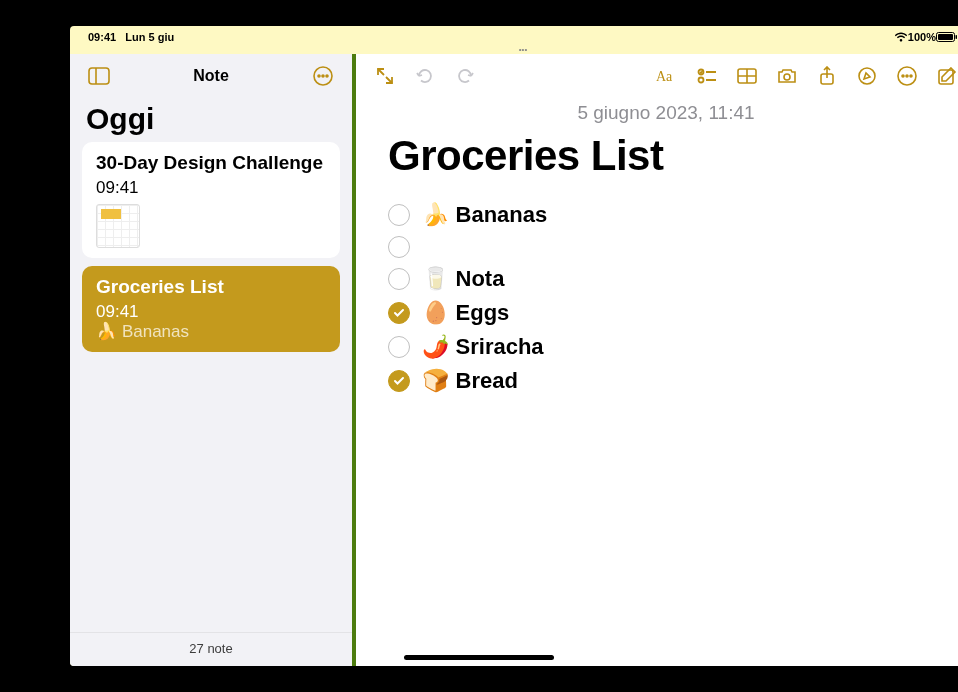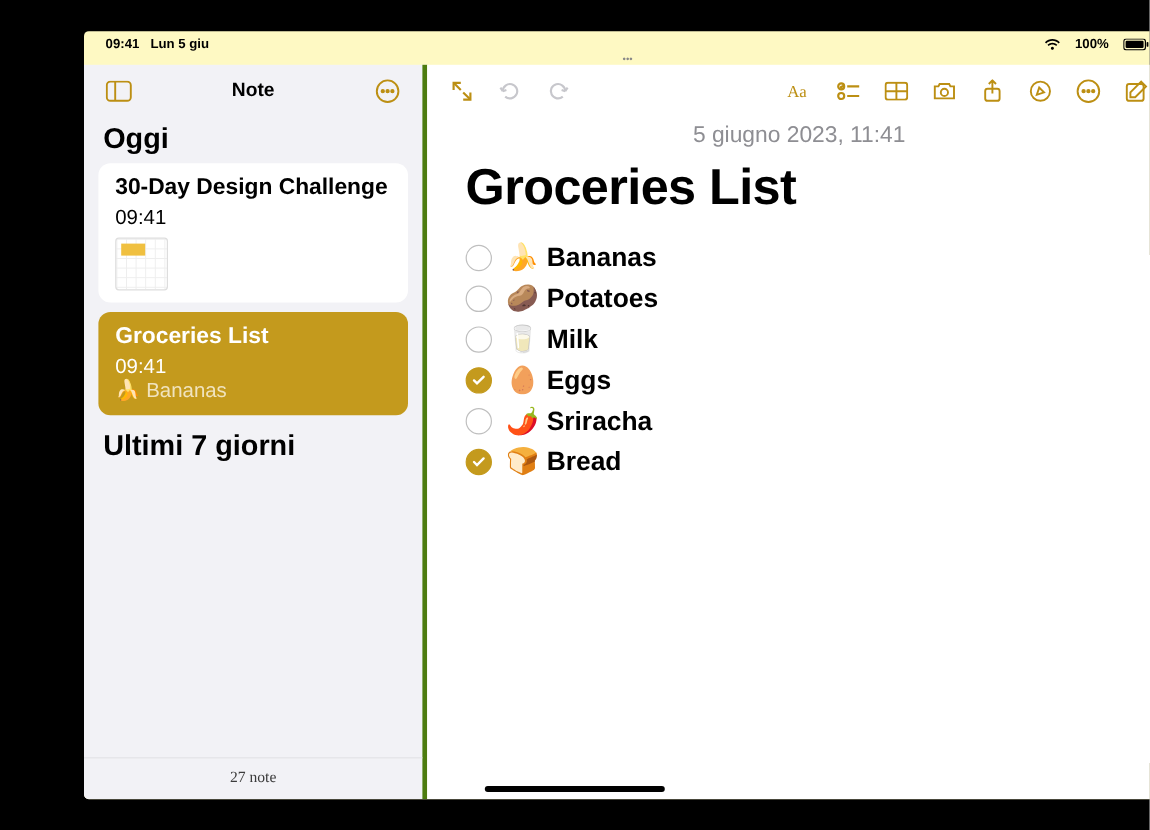--- a/index.html
+++ b/index.html
@@ -34,21 +34,21 @@
   .status-bar {
     height: 20px;
     display: flex;
     justify-content: space-between;
     align-items: center;
     padding: 2px 18px 0;
     font-size: 11px;
     font-weight: 600;
     color: #000;
   }
-  .status-right { display: flex; align-items: center; gap: 12px; }
+  .status-right { display: flex; align-items: center; gap: 0; }
   .wifi-icon, .battery-icon { display: inline-flex; align-items: center; }
   .dots { text-align:center; color:#888; font-size:8px; line-height:1; }
 
   .app {
     flex: 1;
     display: flex;
     min-height: 0;
   }
 
   
@@ -74,21 +74,21 @@
     width: 30px; height: 30px;
     display:flex; align-items:center; justify-content:center;
     color: #bc8f13;
     cursor: pointer;
   }
   .sidebar-body {
     flex:1;
     overflow: hidden;
   }
   .section-header {
-    font-size: 24px;
+    font-size: 30px;
     font-weight: 700;
     padding: 4px 16px 6px;
   }
   .note-card {
     background:#fff;
     margin: 0 12px 8px;
     border-radius: 10px;
     padding: 10px 14px;
   }
   .note-card.selected {
@@ -109,21 +109,20 @@
   .thumb::after{
     content:""; position:absolute; left:4px; top:4px; width:20px; height:10px;
     background:#f0c040;
   }
   .sidebar-footer {
     text-align:center;
     font-size:13px;
     color:#3c3c3c;
     padding: 8px 0 10px;
     border-top:1px solid #e3e3e6;
-    font-family:Liberation Serif, serif;
   }
 
   
   .main {
     flex:1;
     display:flex;
     flex-direction:column;
     background:#fff;
   }
   .main-toolbar {
@@ -244,21 +243,20 @@
             <div class="note-time">09:41</div>
             <div class="thumb"></div>
           </div>
 
           <div class="note-card selected">
             <div class="note-title">Groceries List</div>
             <div class="note-time">09:41</div>
             <div class="note-snippet">🍌 Bananas</div>
           </div>
 
-          <div class="section-header">Ultimi 7 giorni</div>
         </div>
 
         <div class="sidebar-footer">27 note</div>
       </div>
 
       <div class="main">
         <div class="main-toolbar">
           <div class="toolbar-group-left">
             <div class="tb-btn">
               <svg width="18" height="18" viewBox="0 0 18 18" stroke="currentColor" stroke-width="1.8" fill="none">
@@ -341,25 +339,24 @@
 
         <div class="note-body">
           <div class="note-heading">Groceries List</div>
           <div id="checklist">
               <div class="check-item">
                 <div class="checkbox"></div>
                 <span><span class="emoji">🍌</span> <span>Bananas</span></span>
               </div>
               <div class="check-item">
                 <div class="checkbox"></div>
-                <span><span class="emoji">🥔</span> <span>Potatoes</span></span>
               </div>
               <div class="check-item">
                 <div class="checkbox"></div>
-                <span><span class="emoji">🥛</span> <span>Milk</span></span>
+                <span><span class="emoji">🥛</span> <span>Nota</span></span>
               </div>
               <div class="check-item">
                 <div class="checkbox checked">
                   <svg viewBox="0 0 12 12">
                     <path d="M2 6l2.5 2.5L10 3" stroke="white" stroke-width="2" fill="none" stroke-linecap="round"></path>
                   </svg>
                 </div>
                 <span><span class="emoji">🥚</span> <span>Eggs</span></span>
               </div>
               <div class="check-item">

